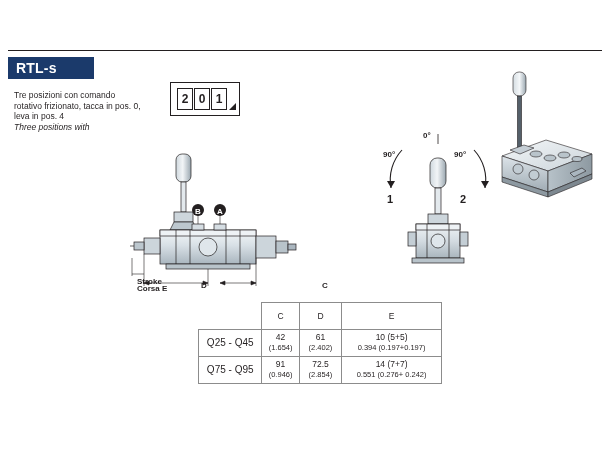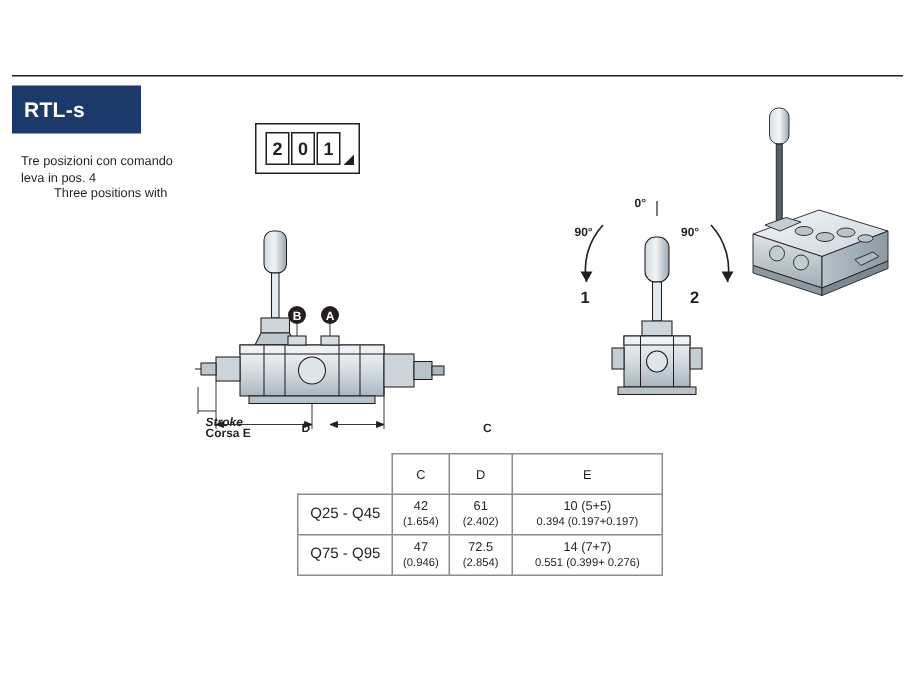--- a/index.html
+++ b/index.html
@@ -12,36 +12,36 @@
     overflow:hidden;
   }
   .page{position:absolute;left:0;top:0;width:610px;height:450px;}
 
   
   .top-rule{
     position:absolute;left:8px;top:50px;width:594px;height:1px;background:#231f20;
   }
   .title-tab{
     position:absolute;left:8px;top:57px;
-    width:86px;height:32px;
+    width:86px;height:22px;
     background:#1b3a6b;
     color:#ffffff;
     font-size:14px;font-weight:bold;
     display:flex;align-items:center;
     padding-left:8px;
     box-sizing:border-box;
     letter-spacing:0.2px;
   }
 
   
   .desc{
-    position:absolute;left:14px;top:102px;width:150px;
+    position:absolute;left:14px;top:90px;width:150px;
     font-size:8.5px;line-height:10.5px;
   }
-  .desc .it{margin-left:22px;}
+  .desc .it{font-style:italic;}
 
   
   .posbox{
     position:absolute;left:170px;top:82px;width:68px;height:32px;
     border:1px solid #231f20;background:#ffffff;
   }
   .posbox .cell{
     position:absolute;top:5px;width:14px;height:20px;
     border:1px solid #231f20;background:#ffffff;
     font-size:12px;font-weight:bold;text-align:center;line-height:20px;
@@ -76,35 +76,36 @@
   .tbl .nohdr{border:none;}
   .tbl .rowlbl{width:66px;height:24px;font-size:10px;}
   .tbl .val{line-height:10px;margin-left:11px;}
   .tbl .val .inch{font-size:7.5px;}
   .tbl .colC{width:34px;}
   .tbl .colD{width:40px;}
   .tbl .colE{width:104px;}
 
   .lbl{position:absolute;font-size:8px;}
   .lbl.b{font-weight:bold;}
-  .lbl.it{font-style:italic;}
+  .lbl.it{}
 </style>
 </head>
 <body>
 
 <div class="page">
 
   <div class="top-rule"></div>
 
   <div class="title-tab">
     <span>RTL-s</span>
   </div>
 
   <div class="desc">
     <div>Tre posizioni con comando</div>
+    <div>rotativo frizionato, tacca in pos. 0,</div>
     <div>leva in pos. 4</div>
     <div class="it">Three positions with</div>
   </div>
 
   <div class="posbox">
     <div class="cell c1">2</div>
     <div class="cell c2">0</div>
     <div class="cell c3">1</div>
     <div class="knob"></div>
   </div>
@@ -319,28 +320,28 @@
           <span class="inch">(2.402)</span>
         </td>
         <td class="val">
           <span>10 (5+5)</span><br>
           <span class="inch">0.394 (0.197+0.197)</span>
         </td>
       </tr>
       <tr>
         <td class="rowlbl">Q75 - Q95</td>
         <td class="val">
-          <span>47</span><br>
+          <span>91</span><br>
           <span class="inch">(0.946)</span>
         </td>
         <td class="val">
           <span>72.5</span><br>
           <span class="inch">(2.854)</span>
         </td>
         <td class="val">
           <span>14 (7+7)</span><br>
-          <span class="inch">0.551 (0.399+ 0.276)</span>
+          <span class="inch">0.551 (0.276+ 0.242)</span>
         </td>
       </tr>
     </tbody>
   </table>
 
 </div>
 
 </body></html>

